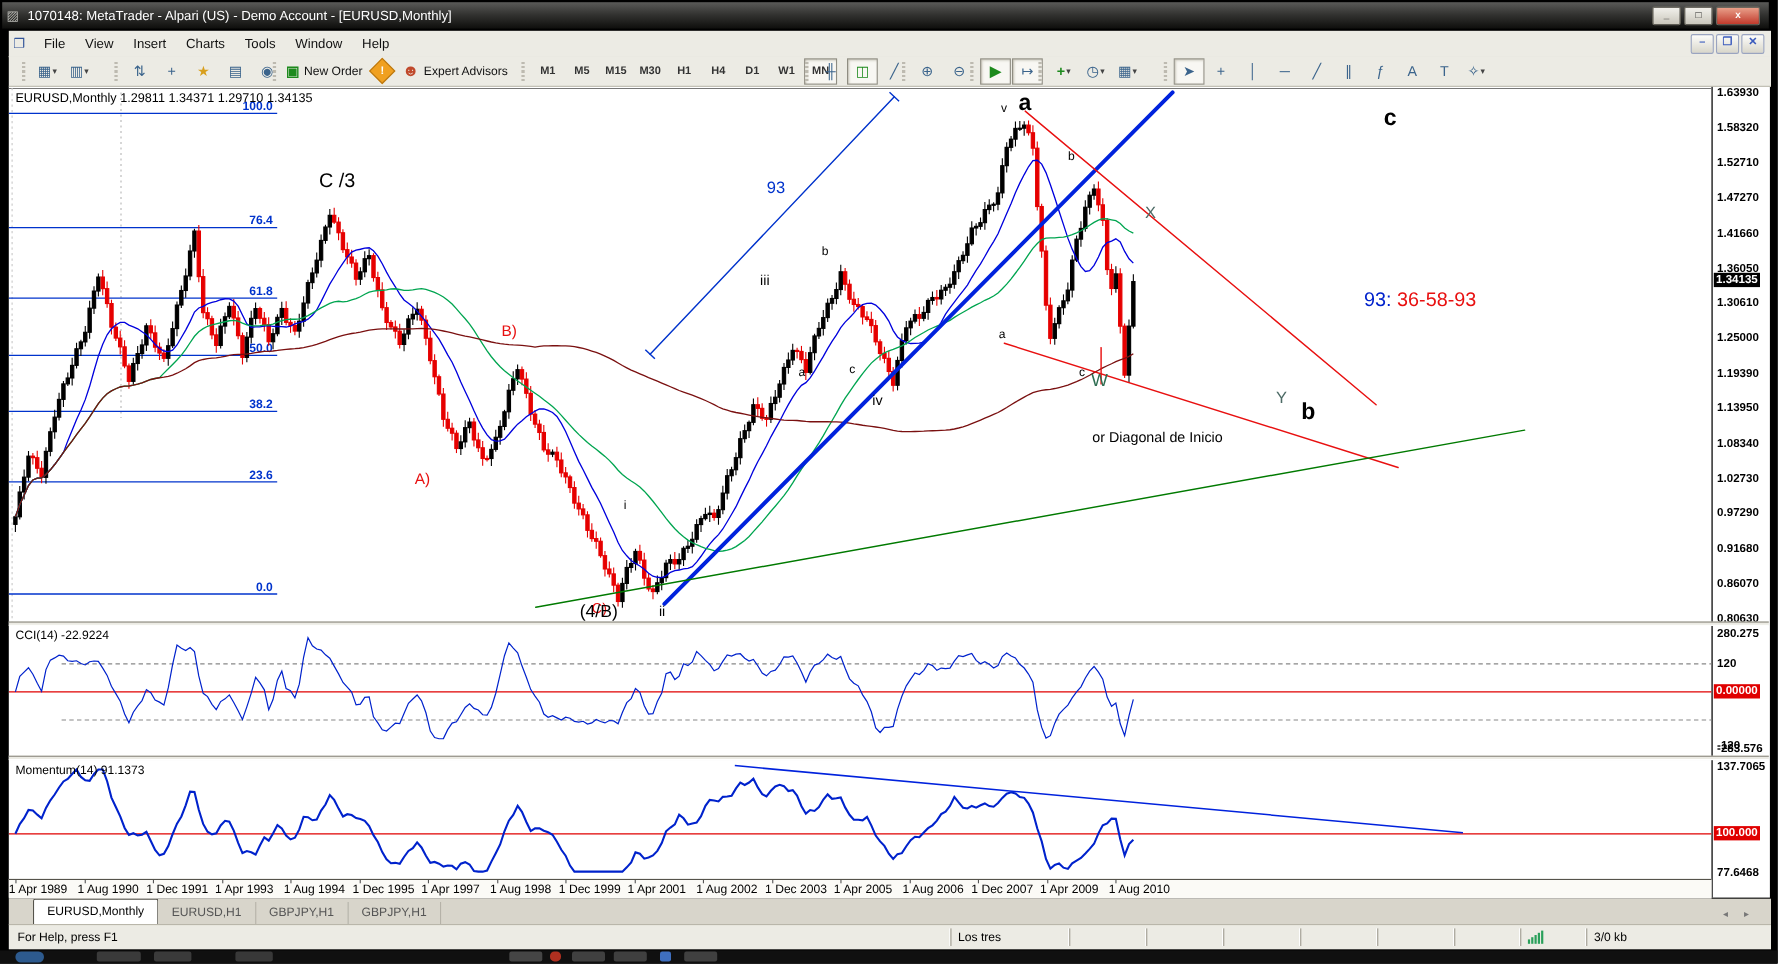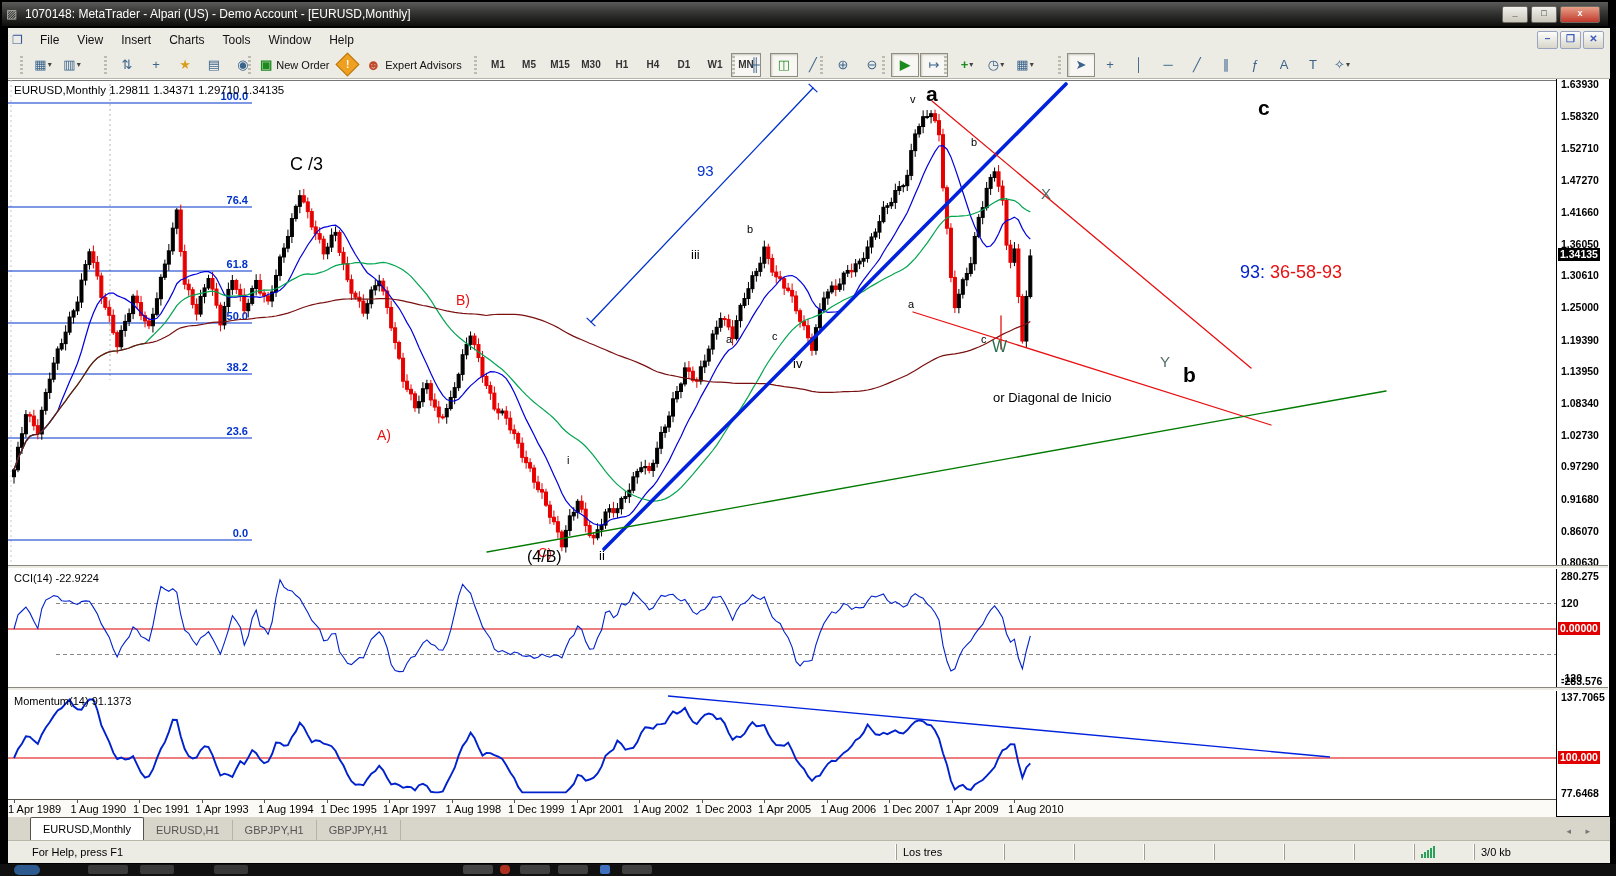--- a/index.html
+++ b/index.html
@@ -891,21 +891,21 @@
 
 <div class="abs" id="tabbar">
   <div class="tab active">EURUSD,Monthly</div>
     <div class="tab">EURUSD,H1</div>
     <div class="tab">GBPJPY,H1</div>
     <div class="tab">GBPJPY,H1</div>
     <span id="tab-arrows">◂ ▸</span>
 </div>
 
 <div class="abs" id="statusbar">
-    <div style="padding: 0px 24px; width: 840px;">For Help, press F1</div>
+    <div style="padding: 0px 8px; width: 840px;">For Help, press F1</div>
     <div class="scell" style="width: 108px;">Los tres</div>
     <div class="scell" style="width: 70px;"></div>
     <div class="scell" style="width: 70px;"></div>
     <div class="scell" style="width: 70px;"></div>
     <div class="scell" style="width: 70px;"></div>
     <div class="scell" style="width: 70px;"></div>
     <div class="scell" style="width: 60px;"></div>
     <div class="scell" style="width: 60px;">
       <div id="conn-bars">
         <i style="height: 4px;"></i>

